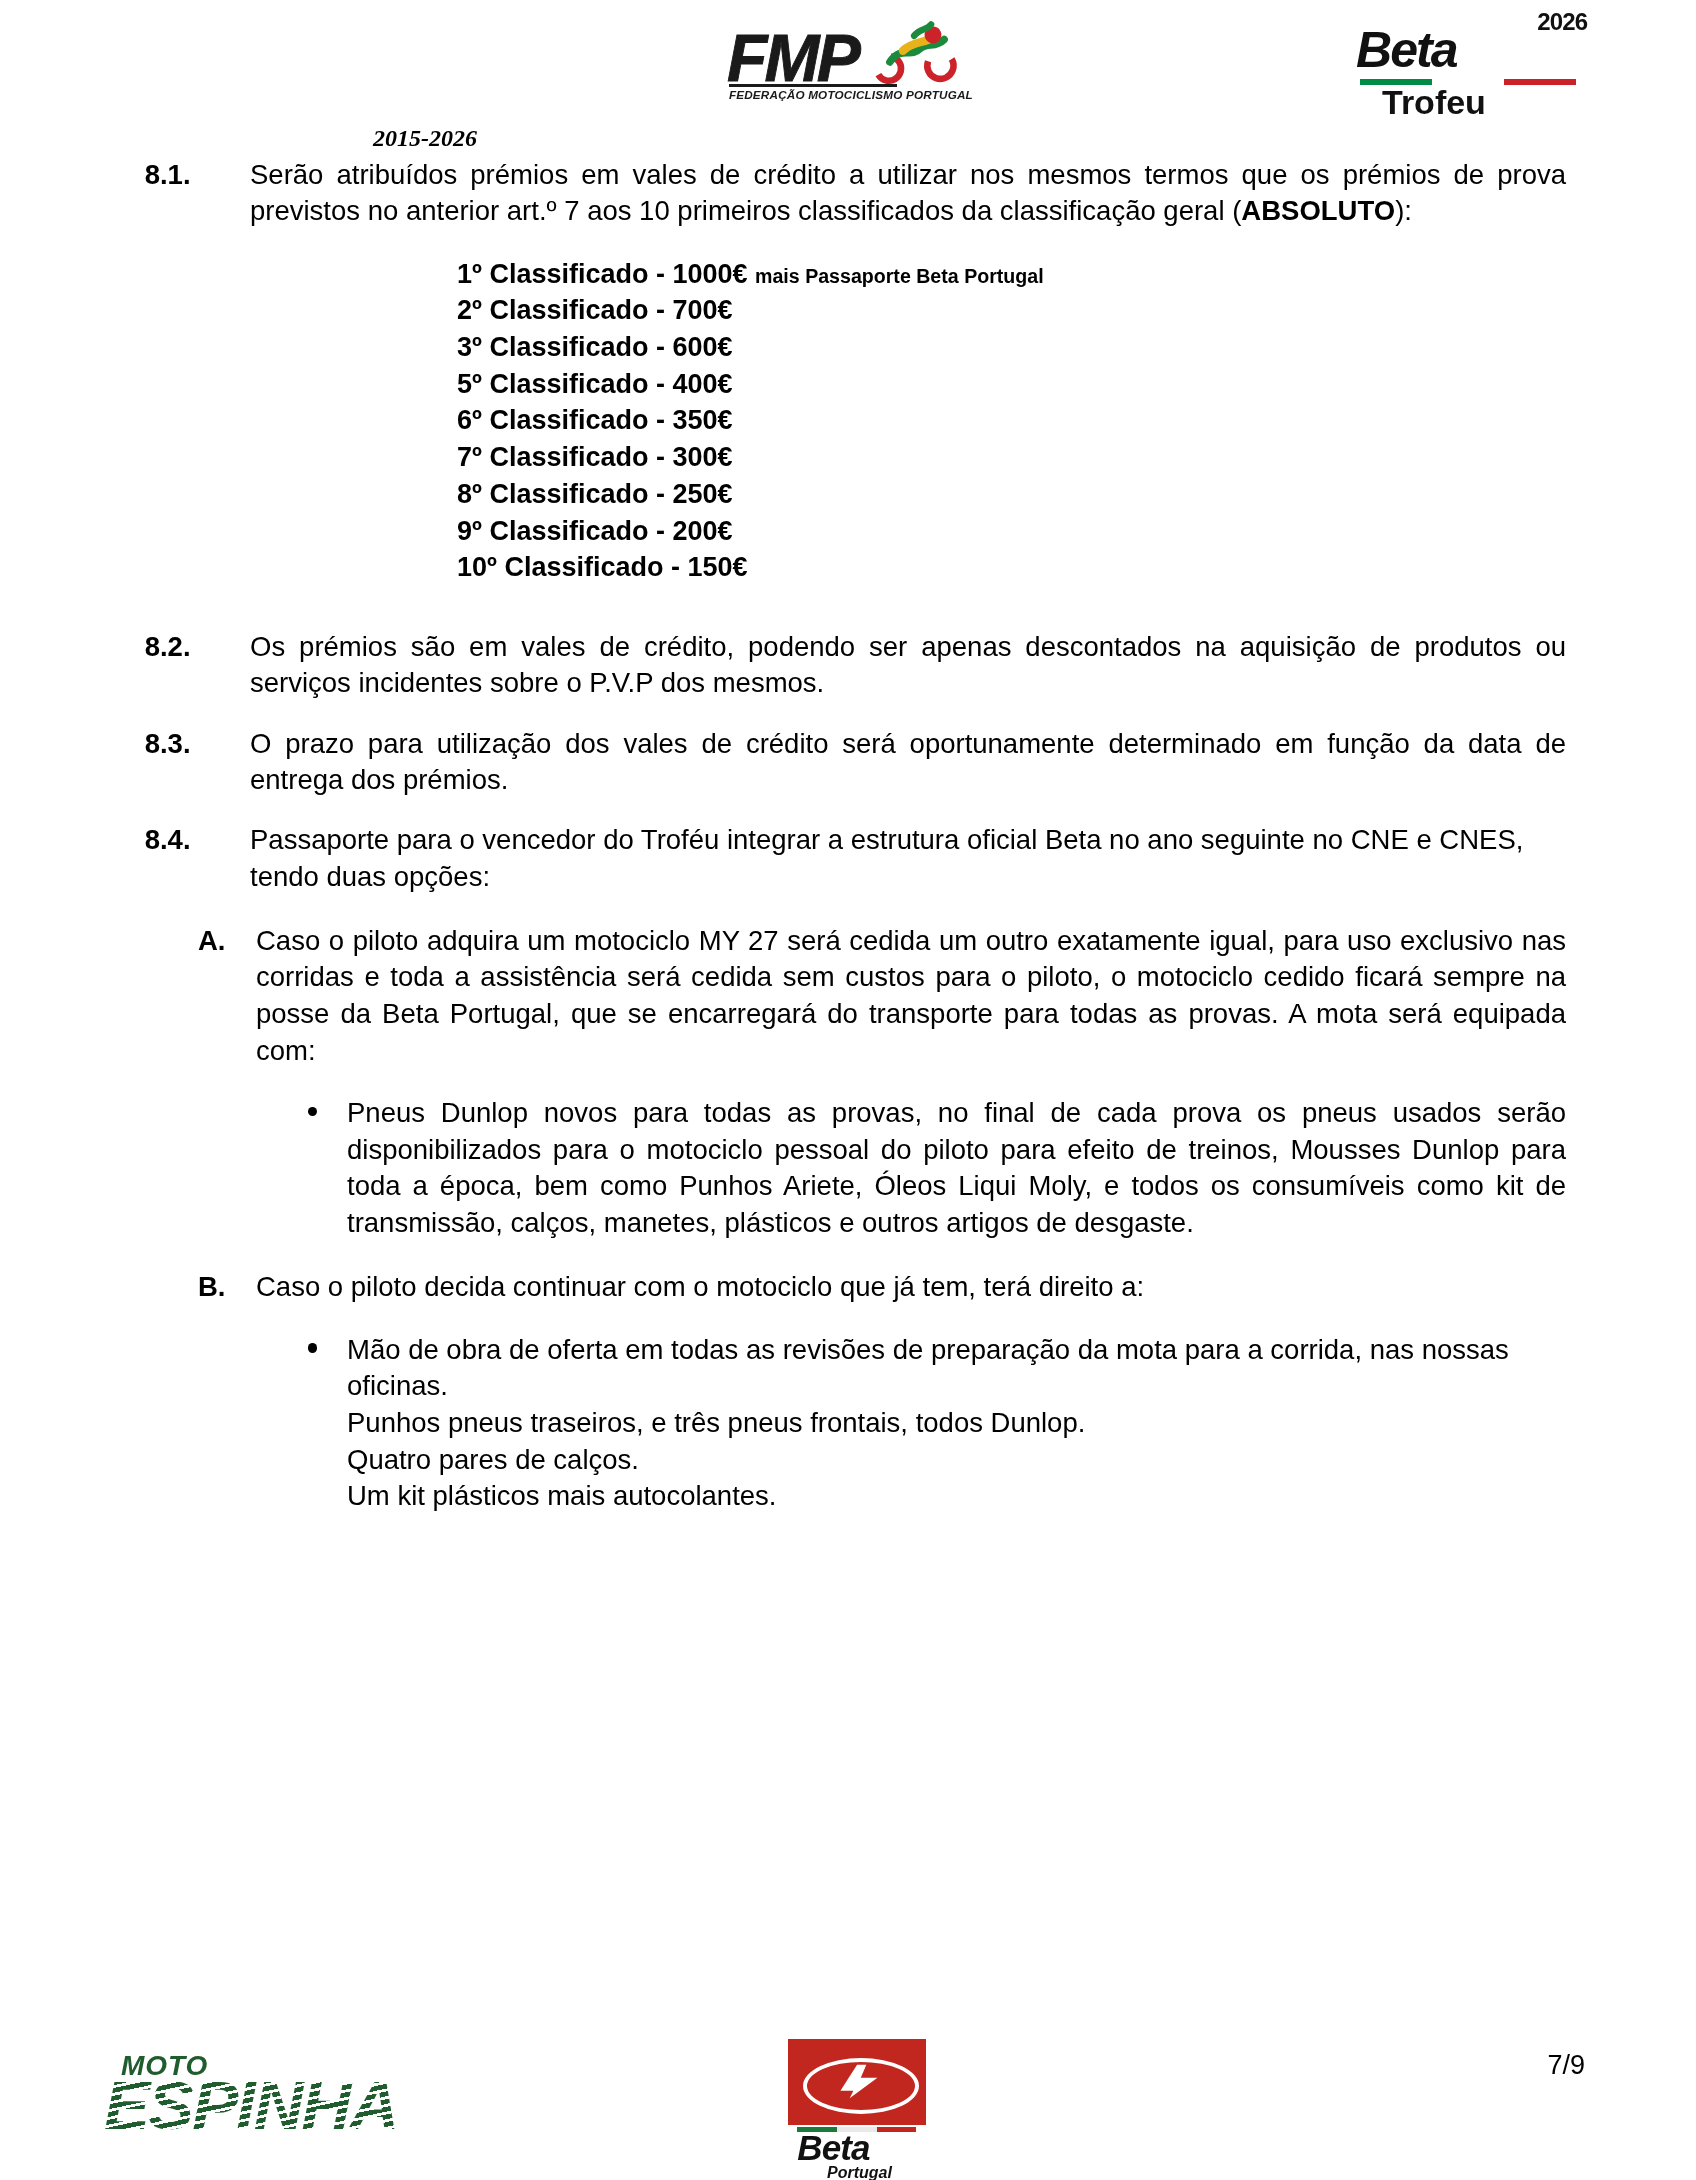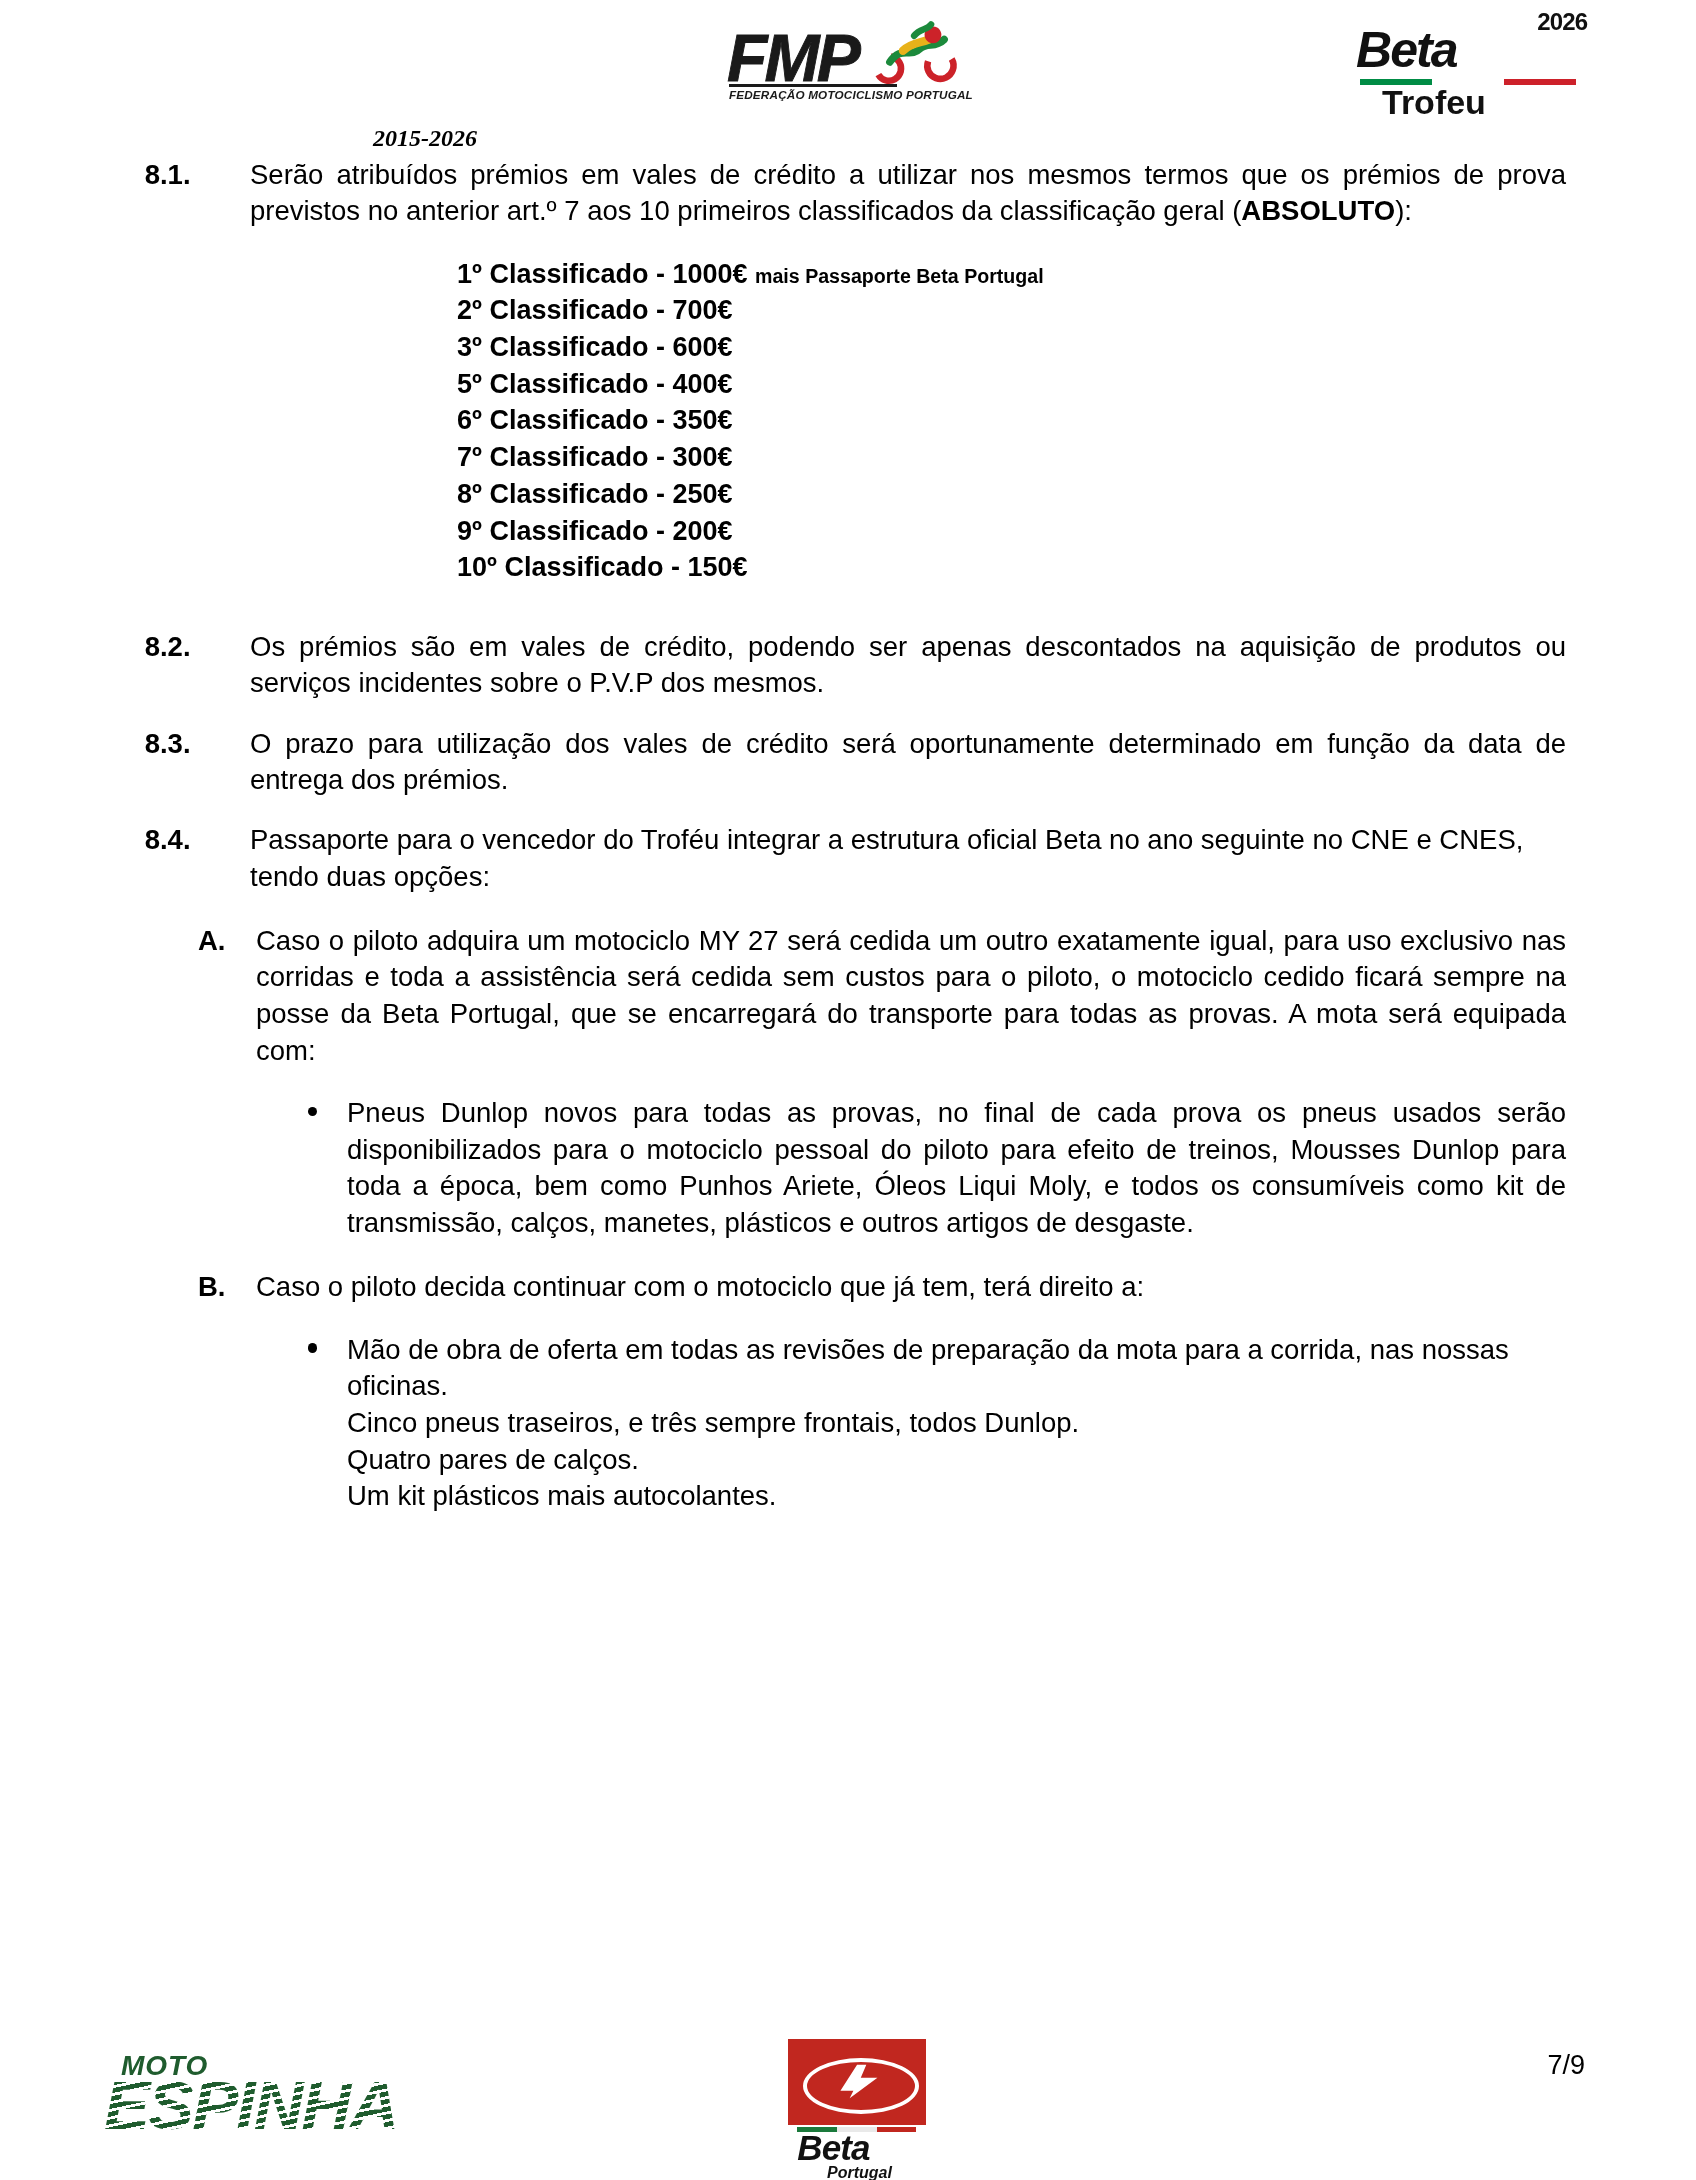--- a/index.html
+++ b/index.html
@@ -431,21 +431,21 @@
     </ul>
 
     <div class="sub-item">
       <div class="sub-letter">B.</div>
       <div class="sub-body last-left">Caso o piloto decida continuar com o motociclo que já tem, terá direito a:</div>
     </div>
     <ul class="bullet-list">
       <li class="plain">
         <span class="dot"></span>
         <span>Mão de obra de oferta em todas as revisões de preparação da mota para a corrida, nas nossas oficinas.</span>
-        <span class="bullet-line">Cinco pneus traseiros, e três sempre frontais, todos Dunlop.</span>
+        <span class="bullet-line">Punhos pneus traseiros, e três pneus frontais, todos Dunlop.</span>
         <span class="bullet-line">Quatro pares de calços.</span>
         <span class="bullet-line">Um kit plásticos mais autocolantes.</span>
       </li>
     </ul>
 
   </div>
 
   <div class="footer-zone">
 
     <div class="moto-espinha">

